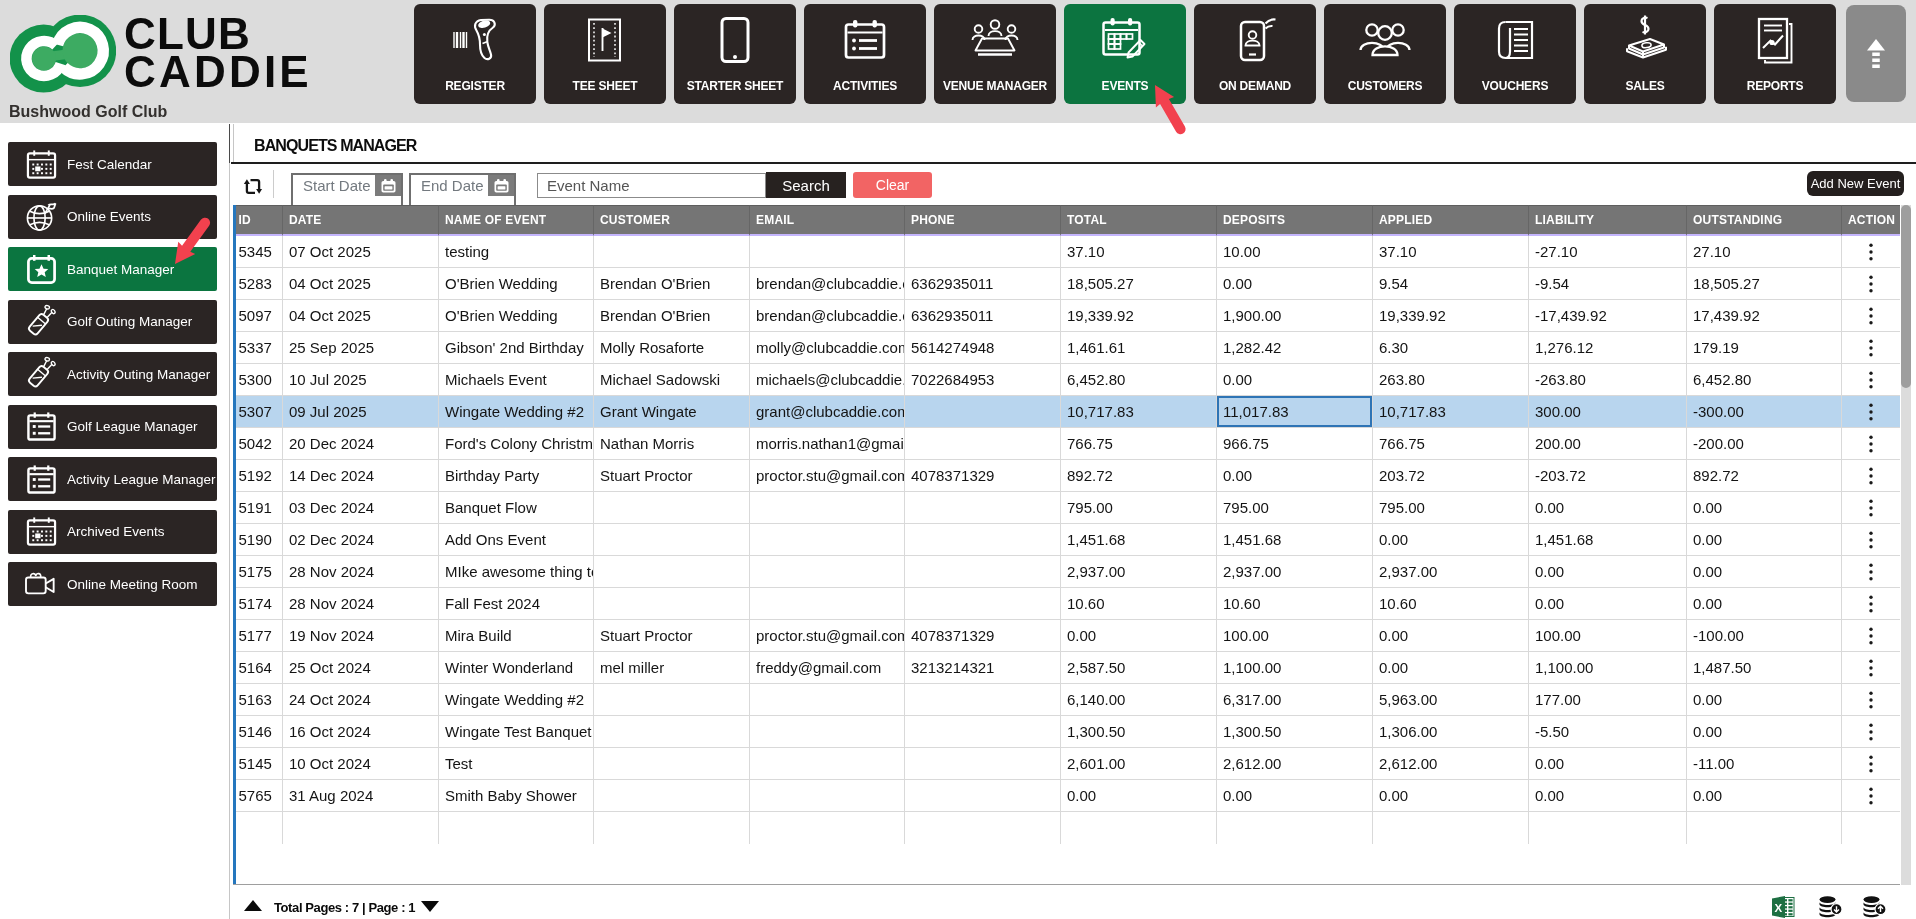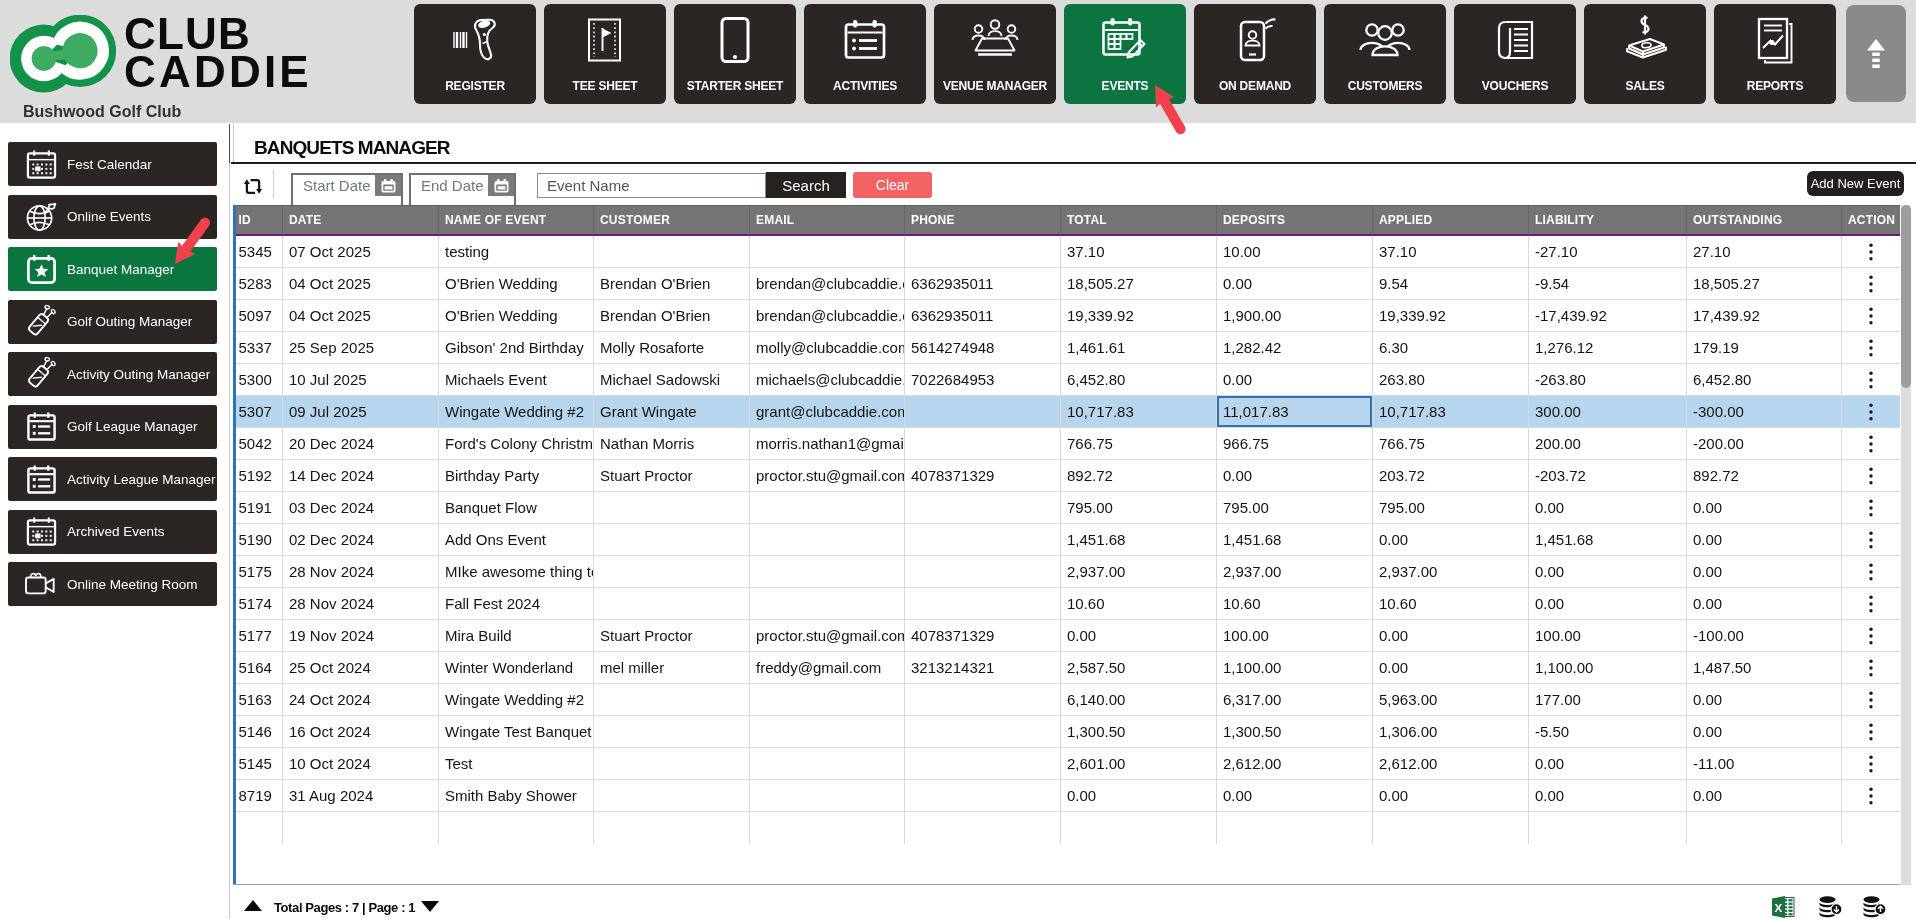--- a/index.html
+++ b/index.html
@@ -2,40 +2,40 @@
 <html><head><meta charset="utf-8"><style>* { margin:0; padding:0; box-sizing:border-box; }
 html,body { width:1916px; height:919px; background:#fff; font-family:"Liberation Sans", sans-serif; overflow:hidden; position:relative; }
 .abs { position:absolute; }
 #topband { position:absolute; left:0; top:0; width:1916px; height:123px; background:#dcdcdc; }
 .navbtn { position:absolute; top:4px; width:122px; height:100px; background:#2b2524; border-radius:6px; color:#fff; }
 .navbtn.green { background:#0c7440; }
 .navbtn .ic { position:absolute; left:0; top:9px; width:122px; height:54px; display:flex; align-items:center; justify-content:center; }
 .navbtn .lb { position:absolute; left:0; bottom:11px; width:122px; text-align:center; font-size:12px; font-weight:bold; letter-spacing:-0.2px; }
 #upbtn { position:absolute; left:1846px; top:5px; width:60px; height:97px; background:#8a8a8a; border-radius:8px; display:flex; align-items:center; justify-content:center; }
 #logotext { position:absolute; left:124px; top:15px; font-weight:bold; color:#0c0c0c; font-size:44px; line-height:37.5px; letter-spacing:1.2px; }
-#clubname { position:absolute; left:23px; top:103px; font-weight:bold; color:#33302e; font-size:16px; }
+#clubname { position:absolute; left:9px; top:103px; font-weight:bold; color:#33302e; font-size:16px; }
 .sbtn { position:absolute; left:8px; width:209px; height:44px; background:#2b2524; border-radius:2px; color:#fff; }
 .sbtn.green { background:#0b7540; }
 .sbtn .ic { position:absolute; left:16px; top:0; width:34px; height:44px; display:flex; align-items:center; justify-content:center; }
 .sbtn .lb { position:absolute; left:59px; top:0; height:44px; display:flex; align-items:center; font-size:13.5px; white-space:nowrap; }
-#ctitle { position:absolute; left:254px; top:137px; font-size:19px; font-weight:bold; color:#0d0d0d; letter-spacing:-0.9px; }
+#ctitle { position:absolute; left:254px; top:137px; font-size:16px; font-weight:bold; color:#0d0d0d; letter-spacing:-0.9px; }
 #cline { position:absolute; left:231px; top:162px; width:1685px; height:2px; background:#1e1e1e; }
 #fdivider { position:absolute; left:273px; top:170px; width:1px; height:28px; background:#cccccc; }
 .dinput { position:absolute; top:173px; height:37px; border:2px solid #6f6f6f; background:#fff; }
 .dinput .ph { position:absolute; left:10px; top:0; height:21px; display:flex; align-items:center; font-size:15px; color:#73797f; }
 .dinput .cal { position:absolute; right:0; top:0; width:26px; height:21px; background:#7b7b7b; display:flex; align-items:center; justify-content:center; }
 #evname { position:absolute; left:537px; top:173px; width:229px; height:25px; border:1px solid #8b8b8b; background:#fff; }
 #evname .ph { position:absolute; left:9px; top:0; height:23px; display:flex; align-items:center; font-size:15px; color:#555; }
 #searchbtn { position:absolute; left:766px; top:172px; width:80px; height:26px; background:#272220; color:#fff; font-size:15px; display:flex; align-items:center; justify-content:center; }
 #clearbtn { position:absolute; left:853px; top:172px; width:79px; height:26px; background:#f26464; border-radius:3px; color:#fff; font-size:14px; display:flex; align-items:center; justify-content:center; }
 #addnew { position:absolute; left:1807px; top:171px; width:97px; height:25px; background:#241f1e; border-radius:6px; color:#fff; font-size:13px; display:flex; align-items:center; justify-content:center; }
 #blueborder { position:absolute; left:233px; top:205px; width:2.5px; height:680px; background:#2577be; }
 #tblwrap { position:absolute; left:235.5px; top:205px; width:1664.5px; height:680px; overflow:hidden; }
 table { border-collapse:separate; border-spacing:0; table-layout:fixed; width:1664.5px; }
-thead td { height:31px; background:#757575; color:#fff; font-size:12px; font-weight:bold; padding-left:6px; border-top:1px solid #5e5e5e; border-bottom:2px solid #701a75; border-right:1px solid #666; letter-spacing:.2px; }
+thead td { height:31px; background:#757575; color:#fff; font-size:12px; font-weight:bold; padding-left:6px; border-top:1px solid #5e5e5e; border-bottom:2px solid #c4b5fd; border-right:1px solid #666; letter-spacing:.2px; }
 thead td:last-child { border-right:none; }
 thead td:first-child { padding-left:3px; }
 tbody td { height:32px; font-size:15px; color:#141414; padding-left:6px; border-right:1px solid #d9d9d9; border-bottom:1px solid #d9d9d9; white-space:nowrap; overflow:hidden; }
 tbody td:first-child { padding-left:3px; }
 tbody td:last-child { border-right:none; }
 tbody tr.hl td { background:#b8d5ee; }
 td.focuscell { box-shadow:inset 0 0 0 2px #2e74b5; }
 .dots { display:block; margin:0 auto; }
 #bottomline { position:absolute; left:233px; top:884px; width:1667px; height:1px; background:#9e9e9e; }
 #sctrack { position:absolute; left:1901px; top:205px; width:10px; height:680px; background:#dcdcdc; }
@@ -800,21 +800,21 @@
           <td>-11.00</td>
           <td style="padding-left:0">
             <svg class="dots" width="4" height="18" viewBox="0 0 4 18">
 <circle cx="2" cy="2.2" r="1.7" fill="#1a1a1a"></circle>
               <circle cx="2" cy="9" r="1.7" fill="#1a1a1a"></circle>
               <circle cx="2" cy="15.8" r="1.7" fill="#1a1a1a"></circle>
             </svg>
           </td>
         </tr>
         <tr>
-          <td>8719</td>
+          <td>5765</td>
           <td>31 Aug 2024</td>
           <td>Smith Baby Shower</td>
           <td></td>
           <td></td>
           <td></td>
           <td>0.00</td>
           <td>0.00</td>
           <td>0.00</td>
           <td>0.00</td>
           <td>0.00</td>

